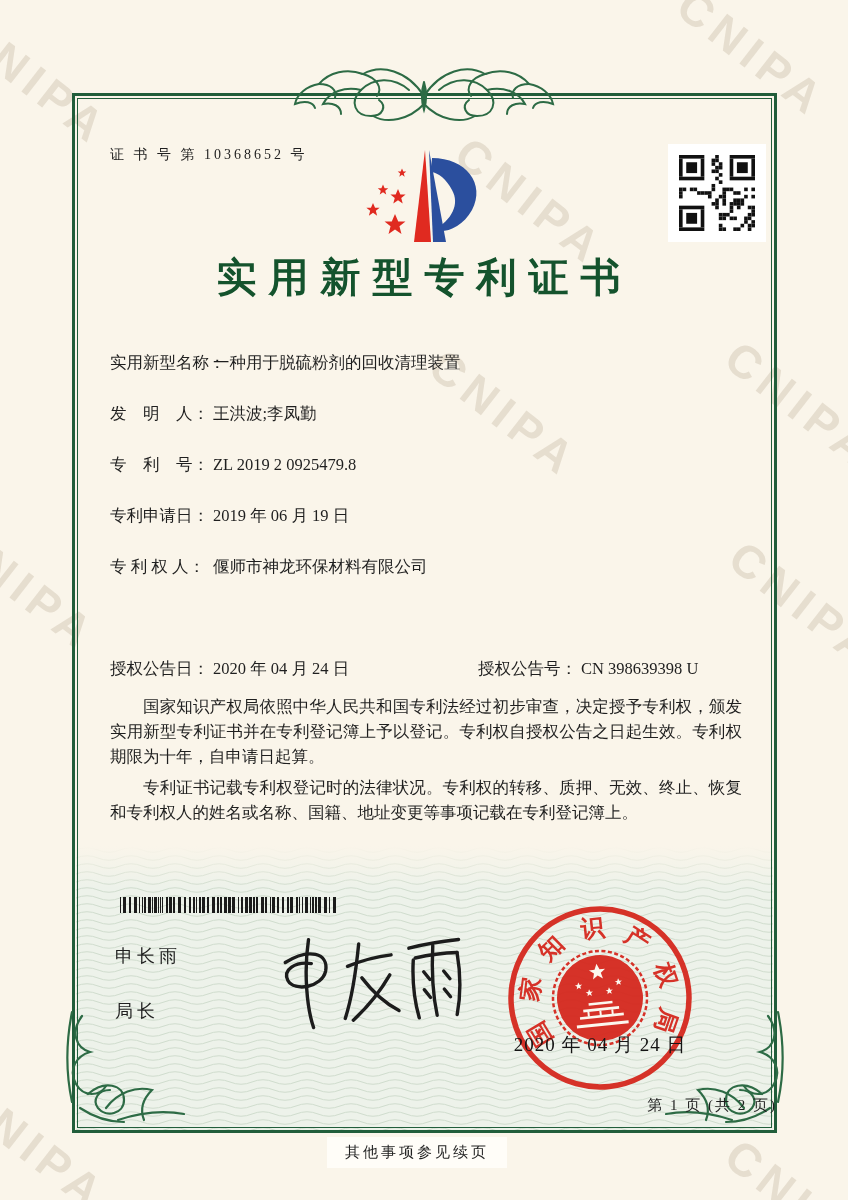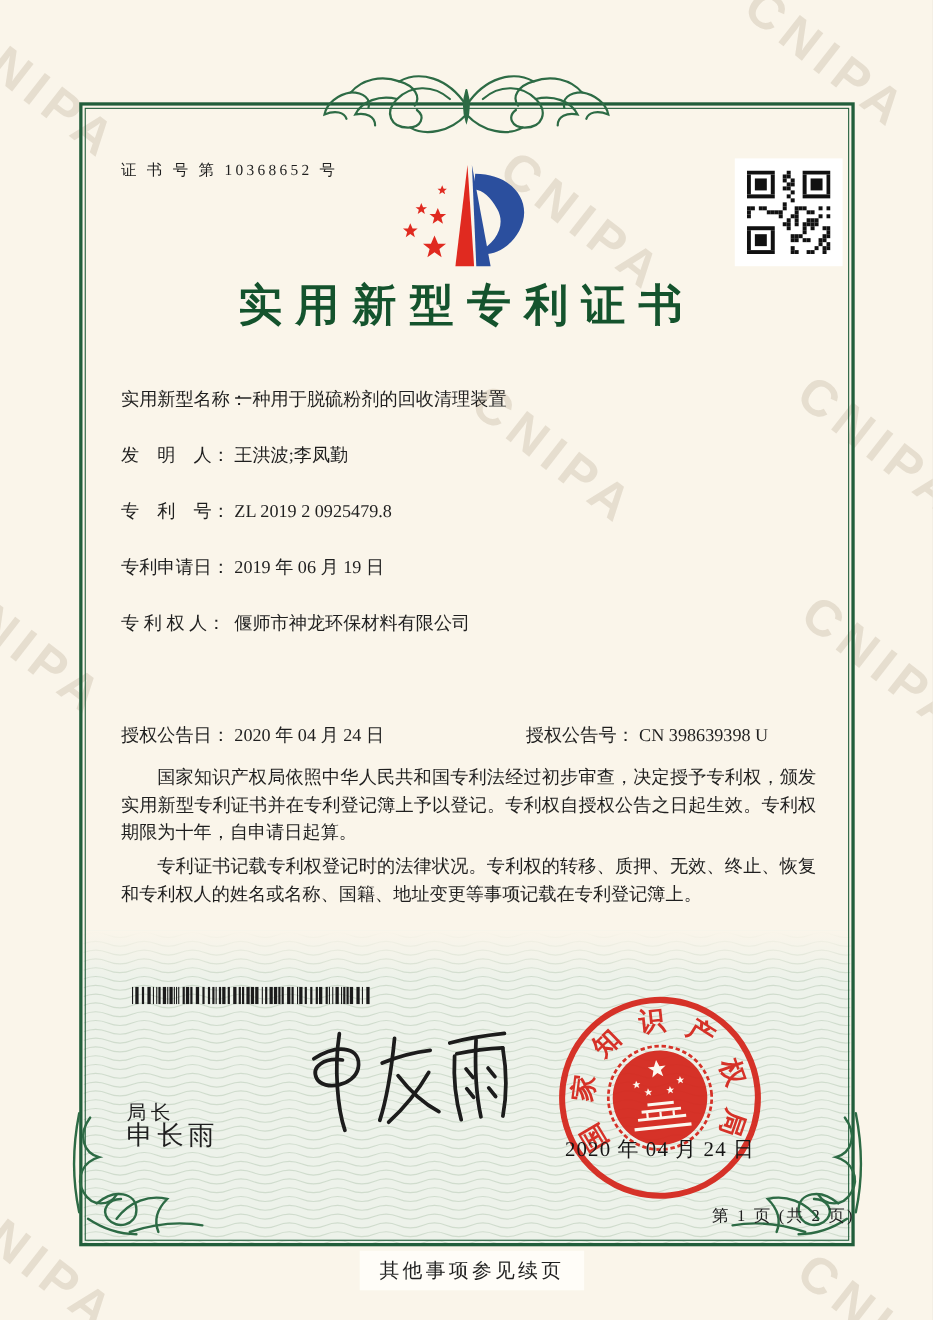--- a/index.html
+++ b/index.html
@@ -41,30 +41,30 @@
   .row .lab{ display:inline-block; width:103px; }
   .grant2{ position:absolute; left:368px; top:0; }
   
   .body-text{ position:absolute; left:110px; top:694px; width:632px; z-index:5;
               font-size:16.5px; line-height:25px; text-align:justify; }
   .body-text p{ margin:0 0 6px 0; text-indent:2em; }
   
   .barcode{ position:absolute; left:120px; top:897px; z-index:5; }
   .signer-title{ position:absolute; left:115px; top:999px; font-size:18px;
                  letter-spacing:4px; z-index:5; }
-  .signer-name{ position:absolute; left:115px; top:1016px; font-size:24px;
+  .signer-name{ position:absolute; left:115px; top:944px; font-size:18px;
                 letter-spacing:4px; z-index:5; }
   .signature{ position:absolute; left:252px; top:926px; z-index:6; }
   .seal{ position:absolute; left:504px; top:902px; z-index:6; opacity:.95; }
   .seal-date{ position:absolute; left:512px; top:1032px; width:176px; text-align:center;
               font-size:19px; letter-spacing:1px; color:#151515; z-index:7; }
   .page-no{ position:absolute; left:72px; top:1096px; width:705px; text-align:right;
             font-size:15px; letter-spacing:2px; z-index:5; }
   .note-box{ position:absolute; left:327px; top:1137px; background:#fffdf8;
-             padding:6px 18px; font-size:18px; letter-spacing:3px; z-index:5; }
+             padding:6px 18px; font-size:15px; letter-spacing:3px; z-index:5; }
 </style>
 </head>
 <body>
 
 <div class="page">
 
   <span class="wm" style="left:-18px; top:6px;">CNIPA</span>
   <span class="wm" style="left:478px; top:126px;">CNIPA</span>
   <span class="wm" style="left:700px; top:-22px;">CNIPA</span>
   <span class="wm" style="left:452px; top:338px;">CNIPA</span>

